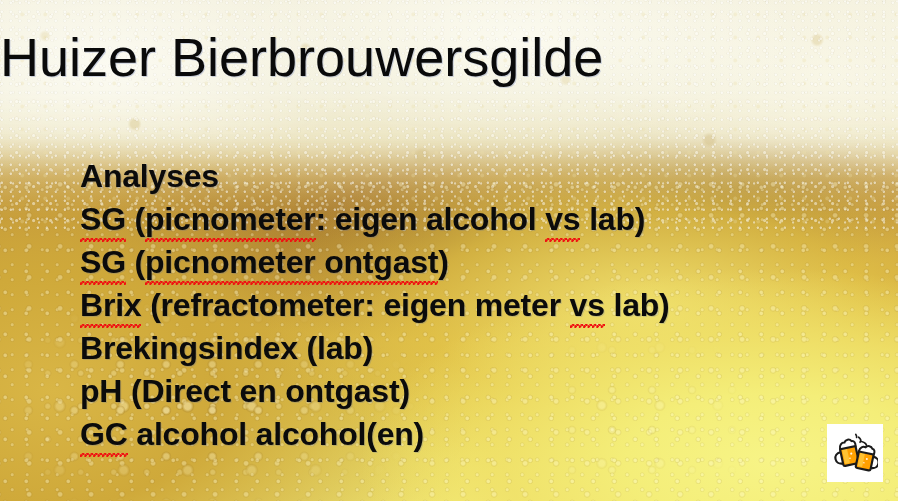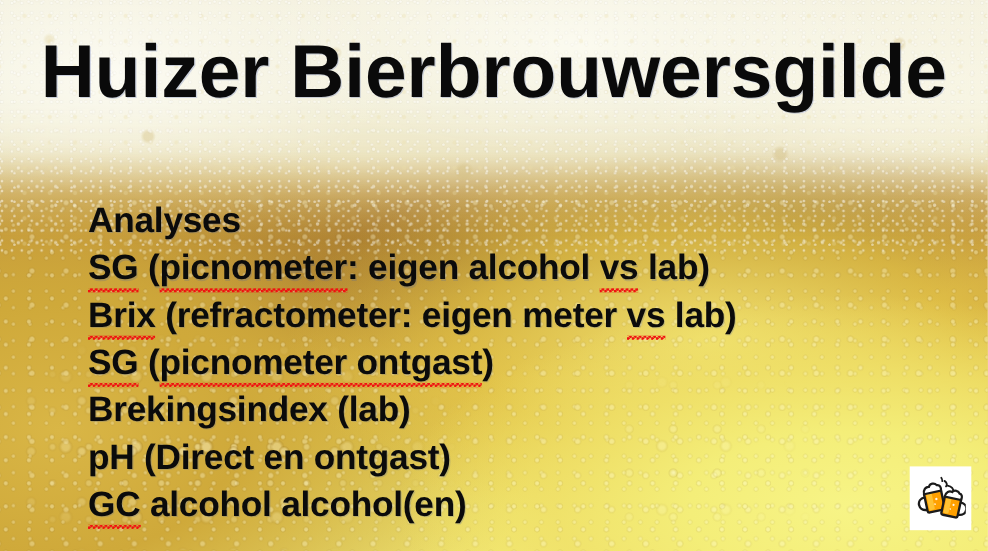--- a/index.html
+++ b/index.html
@@ -144,36 +144,35 @@
     background-size: 40px 40px, 58px 58px;
     -webkit-mask-image: radial-gradient(ellipse 60% 65% at 25% 55%, #000 5%, rgba(0,0,0,0) 92%);
             mask-image: radial-gradient(ellipse 60% 65% at 25% 55%, #000 5%, rgba(0,0,0,0) 92%);
   }
 
   
   #title {
     position: absolute;
     left: 0; right: 0;
     top: 28px;
-    text-align: center;
-    font-size: 68px;
-    font-weight: 700;
+    text-align: left;
+    font-size: 54px;
+    font-weight: 400;
     letter-spacing: 0px;
     color: #0a0a0a;
     line-height: 1.1;
     white-space: nowrap;
     text-shadow: 1px 1px 0 rgba(90,110,180,0.28);
   }
 
   #body-block {
     position: absolute;
     left: 80px;
     top: 155px;
     width: 790px;
-    margin-top: 24px;
   }
 
   .line {
     font-size: 32px;
     font-weight: bold;
     color: #0b0b0b;
     line-height: 43px;
     white-space: nowrap;
     letter-spacing: -0.2px;
     text-shadow: 1px 1px 0 rgba(70,95,170,0.22);
@@ -223,22 +222,22 @@
   <div class="bg-foam-bubbles"></div>
   <div class="bg-liquid-bubbles"></div>
   <div class="bg-bubble-cluster"></div>
   <div class="bg-bubble-cluster2"></div>
 
   <div id="title">Huizer Bierbrouwersgilde</div>
 
   <div id="body-block">
       <div class="line"><span>Analyses</span></div>
       <div class="line"><span class="sp">SG</span><span> (</span><span class="sp">picnometer</span><span>: eigen alcohol </span><span class="sp">vs</span><span> lab)</span></div>
+      <div class="line"><span class="sp">SG</span><span> (</span><span class="sp">picnometer ontgast</span><span>)</span></div>
       <div class="line"><span class="sp">Brix</span><span> (refractometer: eigen meter </span><span class="sp">vs</span><span> lab)</span></div>
-      <div class="line"><span class="sp">SG</span><span> (</span><span class="sp">picnometer ontgast</span><span>)</span></div>
       <div class="line"><span>Brekingsindex (lab)</span></div>
       <div class="line"><span>pH (Direct en ontgast)</span></div>
       <div class="line"><span class="sp">GC</span><span> alcohol alcohol(en)</span></div>
     </div>
 
   <div id="beer-icon-box">
     <svg width="46" height="46" viewBox="0 0 64 64">
       <g fill="none" stroke="#1b1b1b" stroke-width="2.6" stroke-linecap="round" stroke-linejoin="round">
 
         <path d="M37 10 c3 2 4 5 2 7" stroke-width="2.4"></path>

